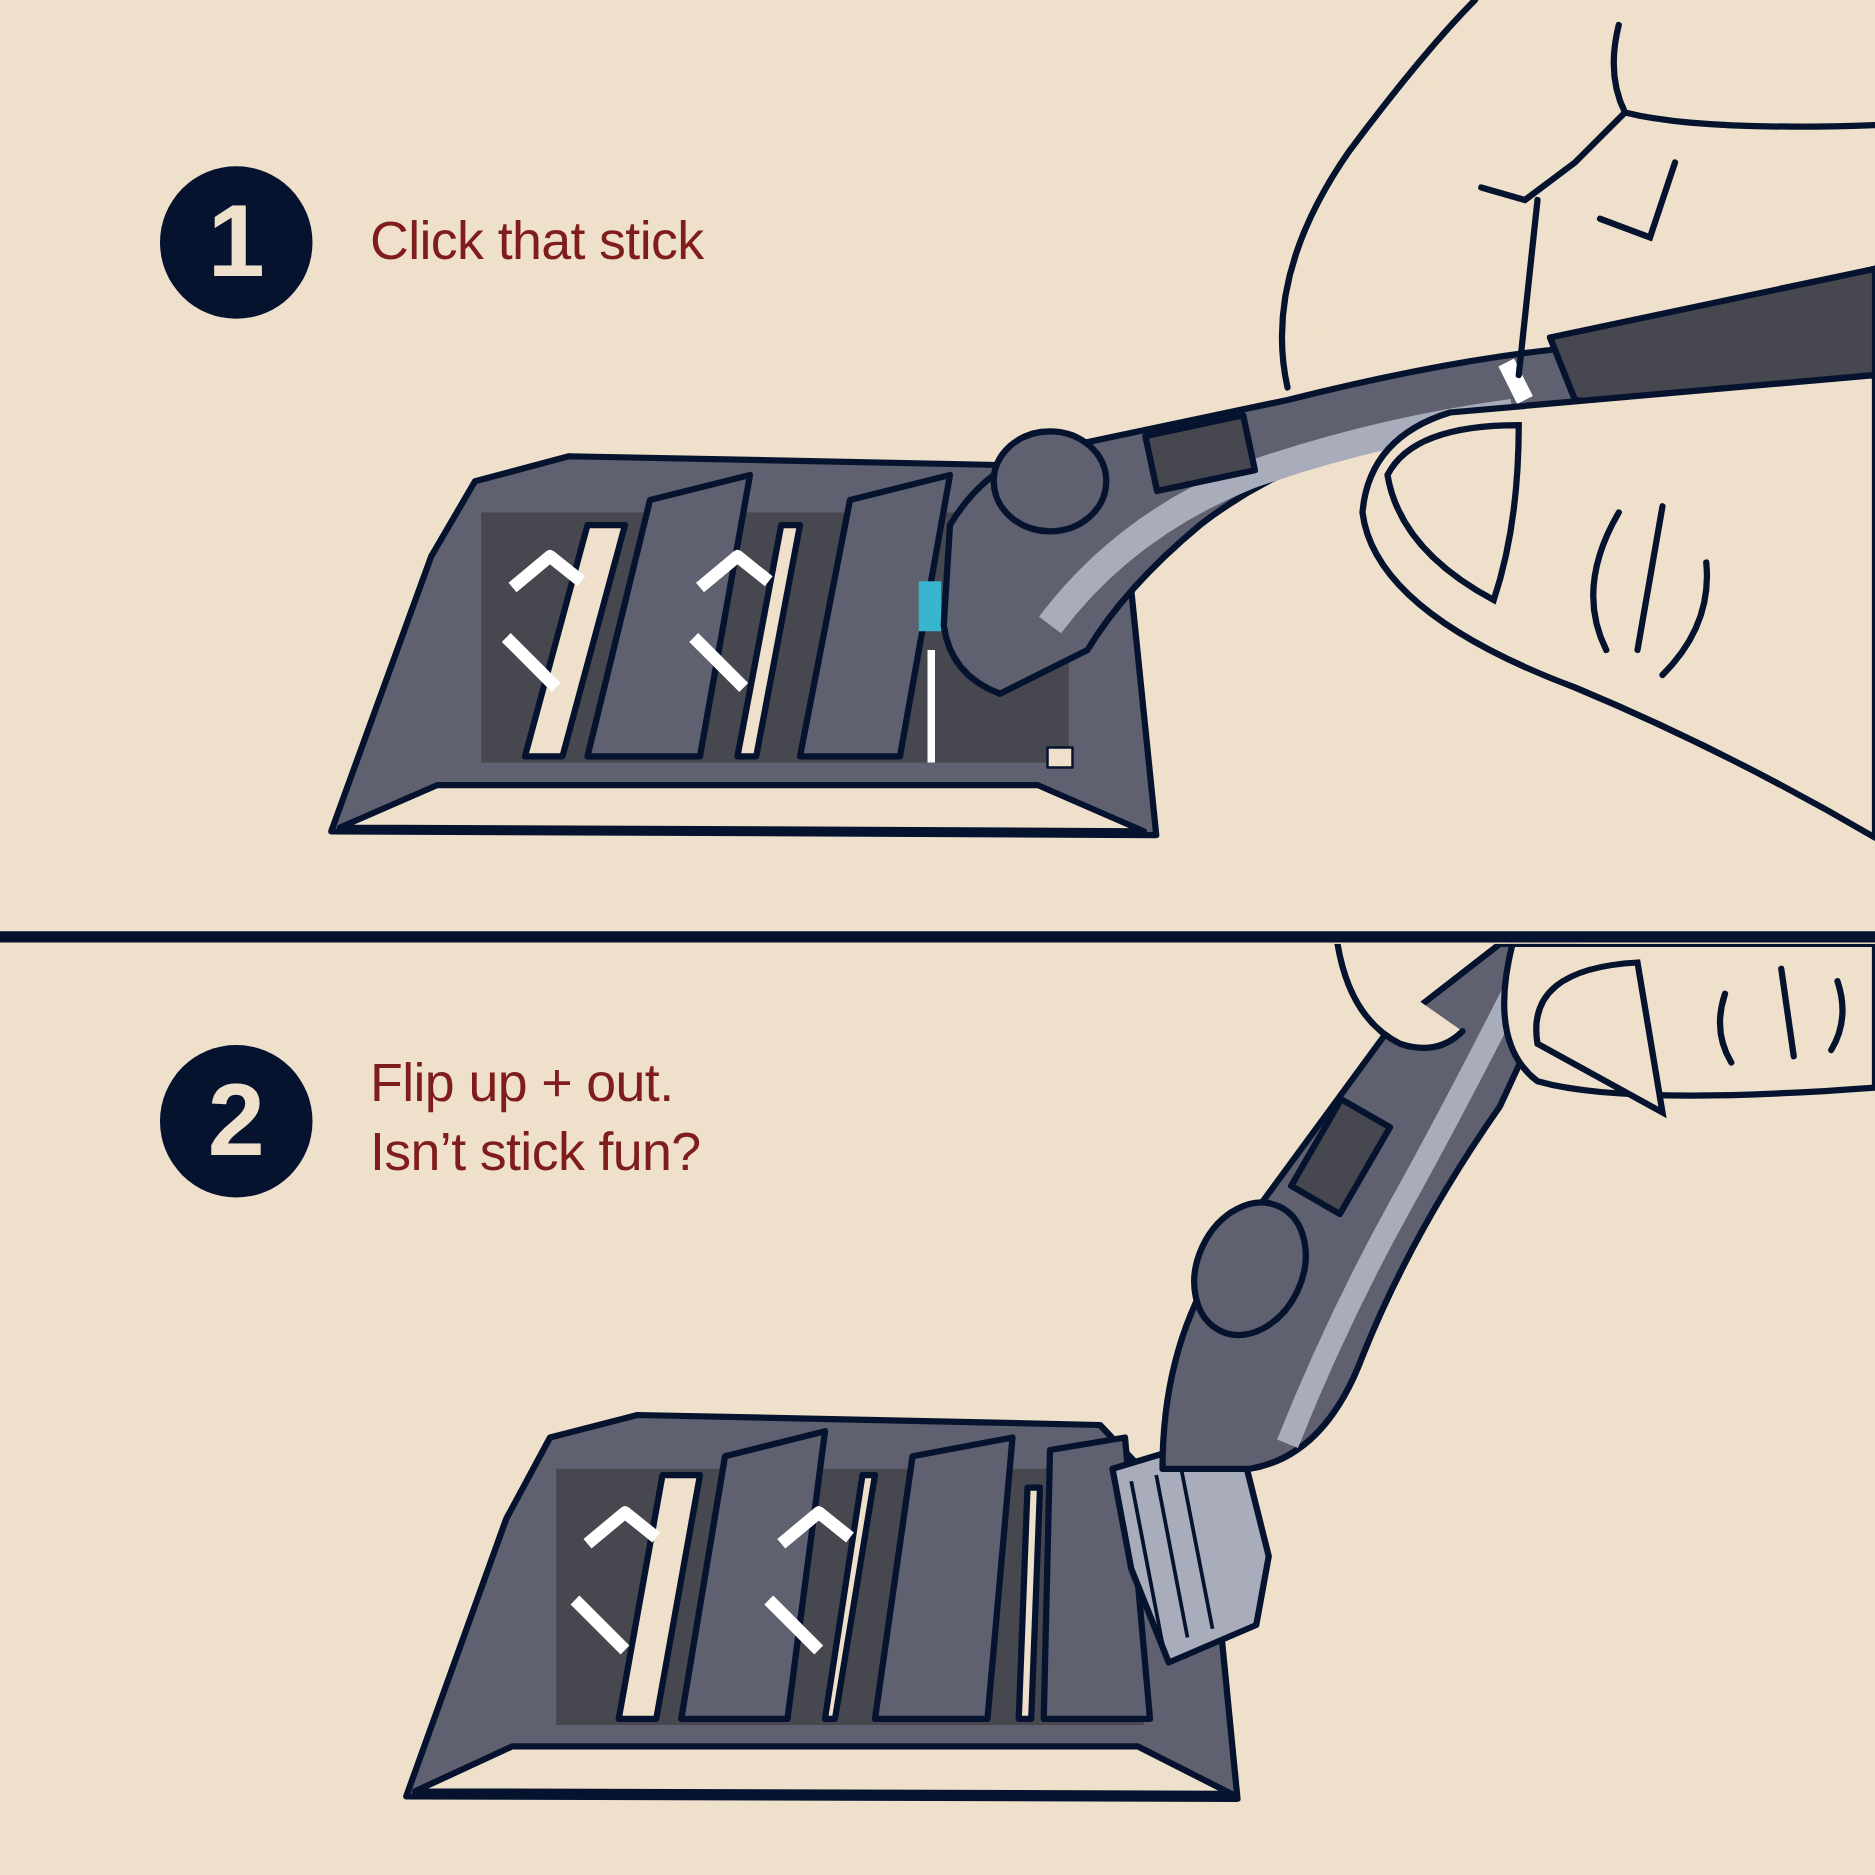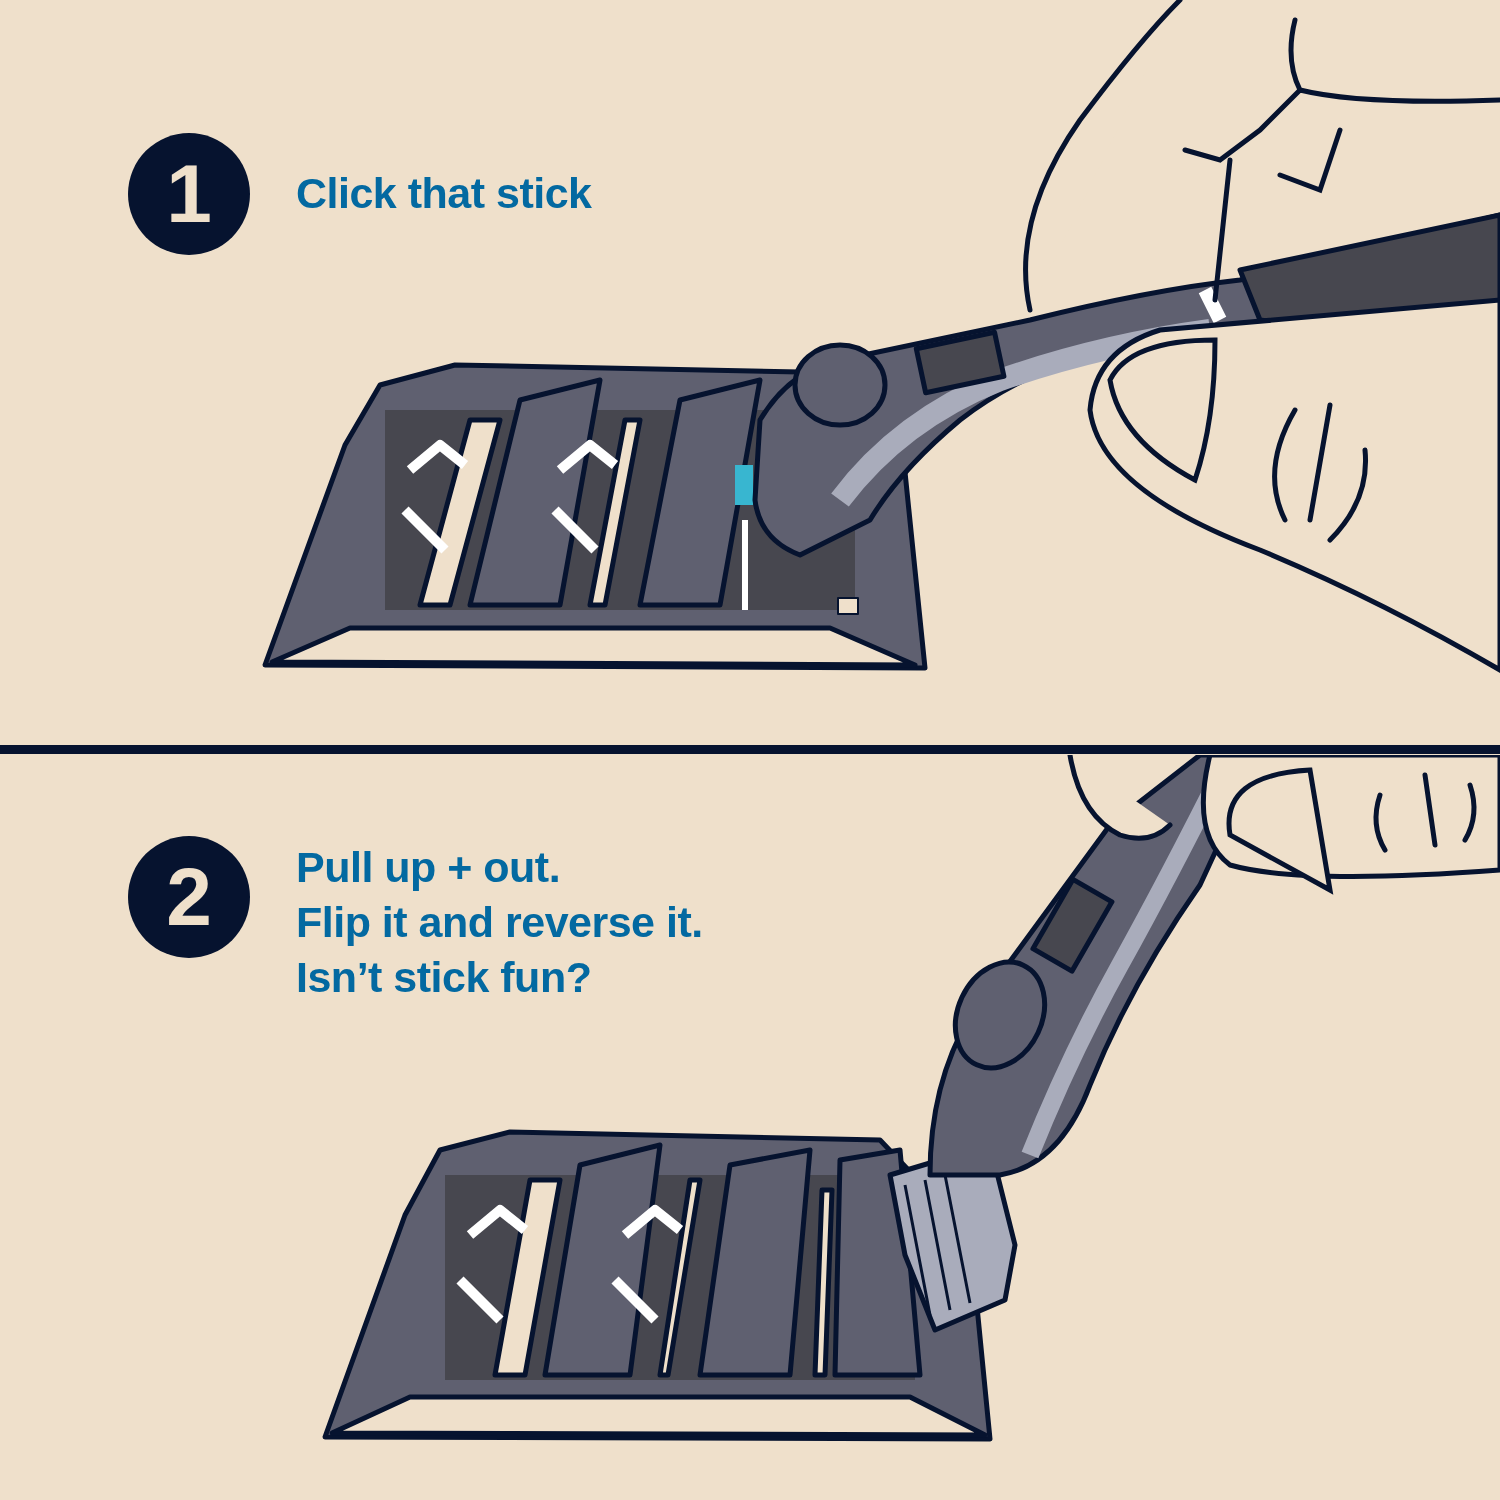--- a/index.html
+++ b/index.html
@@ -4,21 +4,21 @@
 <style>
   html, body { margin:0; padding:0; }
   body { width:1500px; height:1500px; background:#efe0cb; overflow:hidden; position:relative;
          font-family:"Liberation Sans", "DejaVu Sans", sans-serif; }
   .panel { position:absolute; left:0; width:1500px; background:#efe0cb; overflow:hidden; }
   #panel1 { top:0; height:745px; }
   #panel2 { top:755px; height:745px; }
   .divider { position:absolute; left:0; top:745px; width:1500px; height:9px; background:#06132f; }
   .badge { position:absolute; width:122px; height:122px; border-radius:50%; background:#06132f;
            color:#efe0cb; font-weight:bold; font-size:82px; line-height:122px; text-align:center; }
-  .step-text { position:absolute; color:#0369a1; font-size:43px; line-height:55px; font-weight:700; letter-spacing:-0.5px; }
+  .step-text { position:absolute; color:#7f1d1d; font-size:43px; line-height:55px; font-weight:400; letter-spacing:-0.5px; }
   .step-text div { white-space:nowrap; }
   svg.art { position:absolute; left:0; top:0; }
 </style>
 </head>
 <body>
 
 <section id="panel1" class="panel">
   <svg class="art" width="1500" height="745" viewBox="0 0 1500 745">
 
     <g stroke="#06132f" stroke-width="5" stroke-linejoin="round">
@@ -91,17 +91,16 @@
 
     <g stroke="#06132f" stroke-width="5" fill="#efe0cb" stroke-linecap="round">
       <path d="M1070,0 Q1080,60 1120,80 Q1150,90 1170,70"></path>
       <path d="M1210,0 Q1190,80 1230,110 Q1300,130 1500,115 L1500,0 Z"></path>
       <path d="M1230,80 Q1220,20 1310,15 L1330,135 Z"></path>
       <path d="M1380,40 Q1370,70 1385,95 M1425,20 L1435,90 M1470,30 Q1480,60 1465,85" fill="none"></path>
     </g>
   </svg>
   <div class="badge" style="left:128px;top:81px;">2</div>
   <div class="step-text" style="left:296px;top:85px;">
-    <div>Pull up + out.</div>
-    <div>Flip it and reverse it.</div>
+    <div>Flip up + out.</div>
     <div>Isn’t stick fun?</div>
   </div>
 </section>
 
 </body></html>

